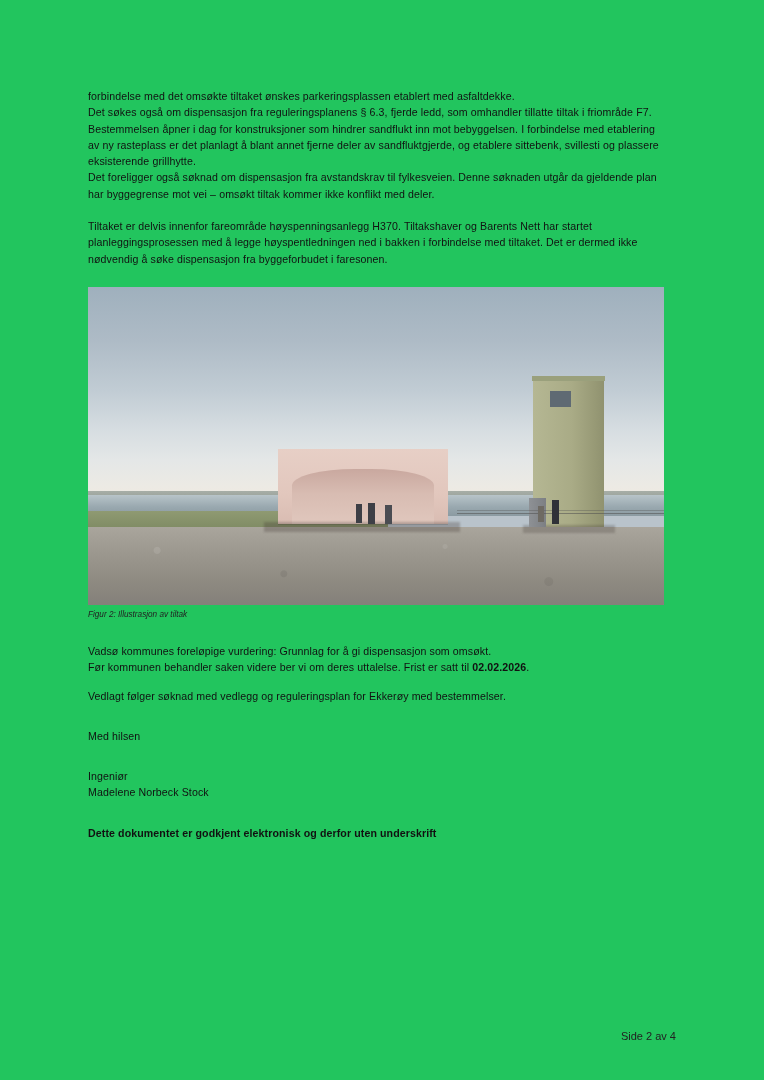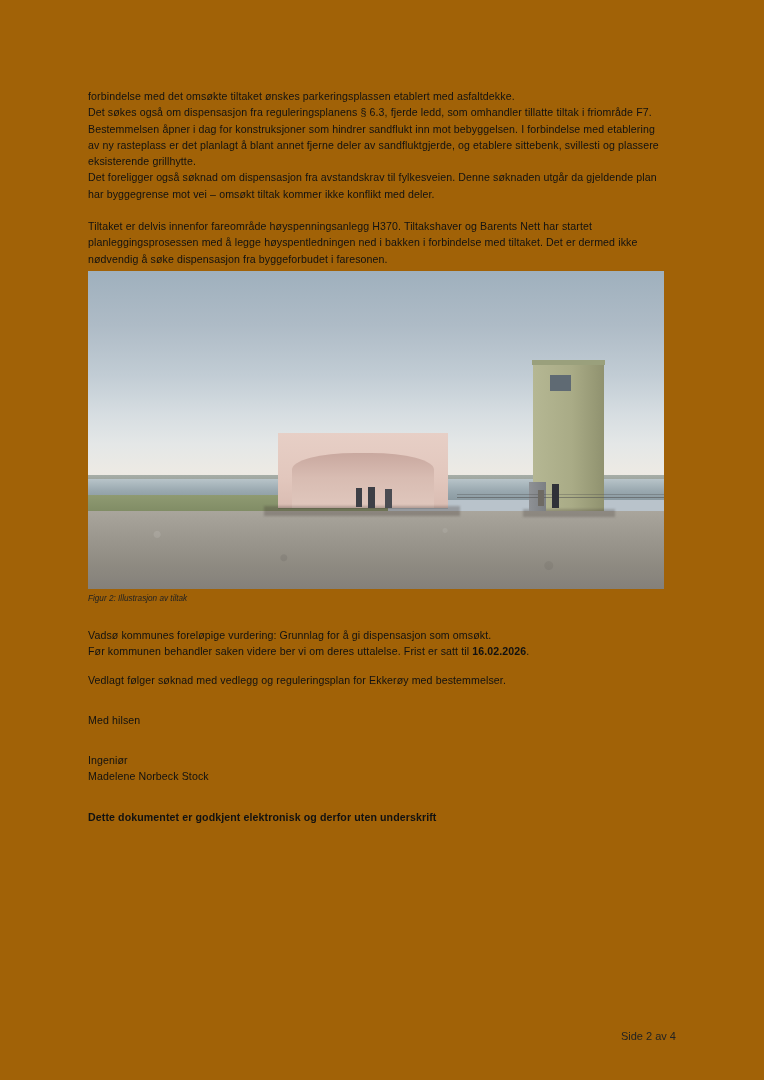--- a/index.html
+++ b/index.html
@@ -13,21 +13,21 @@
     font-family: "Liberation Sans", sans-serif;
     color: #000000;
     position: relative;
     overflow: hidden;
   }
   .page {
     position: absolute;
     left: 0; top: 0;
     width: 764px;
     height: 1080px;
-    background: #a16207;
+    background: #22c55e;
   }
   .content {
     position: absolute;
     left: 88px;
     top: 88px;
     width: 576px;
   }
   p.body-text {
     margin: 0;
     font-size: 10.6px;
@@ -44,21 +44,21 @@
   .para-gap-large {
     height: 24px;
   }
   .bold {
     font-weight: bold;
   }
   .italic {
   }
   
   .figure {
-    margin-top: 4px;
+    margin-top: 20px;
     width: 540px;
   }
   .figure-image {
     position: relative;
     width: 576px;
     height: 318px;
     overflow: hidden;
     background: #b9c3cb;
   }
   
@@ -277,21 +277,21 @@
         <div class="person p3"></div>
         <div class="person p5"></div>
         <div class="person p4"></div>
       </div>
       <div class="figure-caption">Figur 2: Illustrasjon av tiltak</div>
     </div>
 
     <div class="para-gap-large"></div>
 
     <p class="body-text">Vadsø kommunes foreløpige vurdering: Grunnlag for å gi dispensasjon som omsøkt.</p>
-    <p class="body-text"><span>Før kommunen behandler saken videre ber vi om deres uttalelse. Frist er satt til </span><span class="bold">16.02.2026</span><span>.</span></p>
+    <p class="body-text"><span>Før kommunen behandler saken videre ber vi om deres uttalelse. Frist er satt til </span><span class="bold">02.02.2026</span><span>.</span></p>
 
     <div class="para-gap-small"></div>
 
     <p class="body-text">Vedlagt følger søknad med vedlegg og reguleringsplan for Ekkerøy med bestemmelser.</p>
 
     <div class="para-gap-large"></div>
 
     <p class="body-text">Med hilsen</p>
 
     <div class="para-gap-large"></div>

